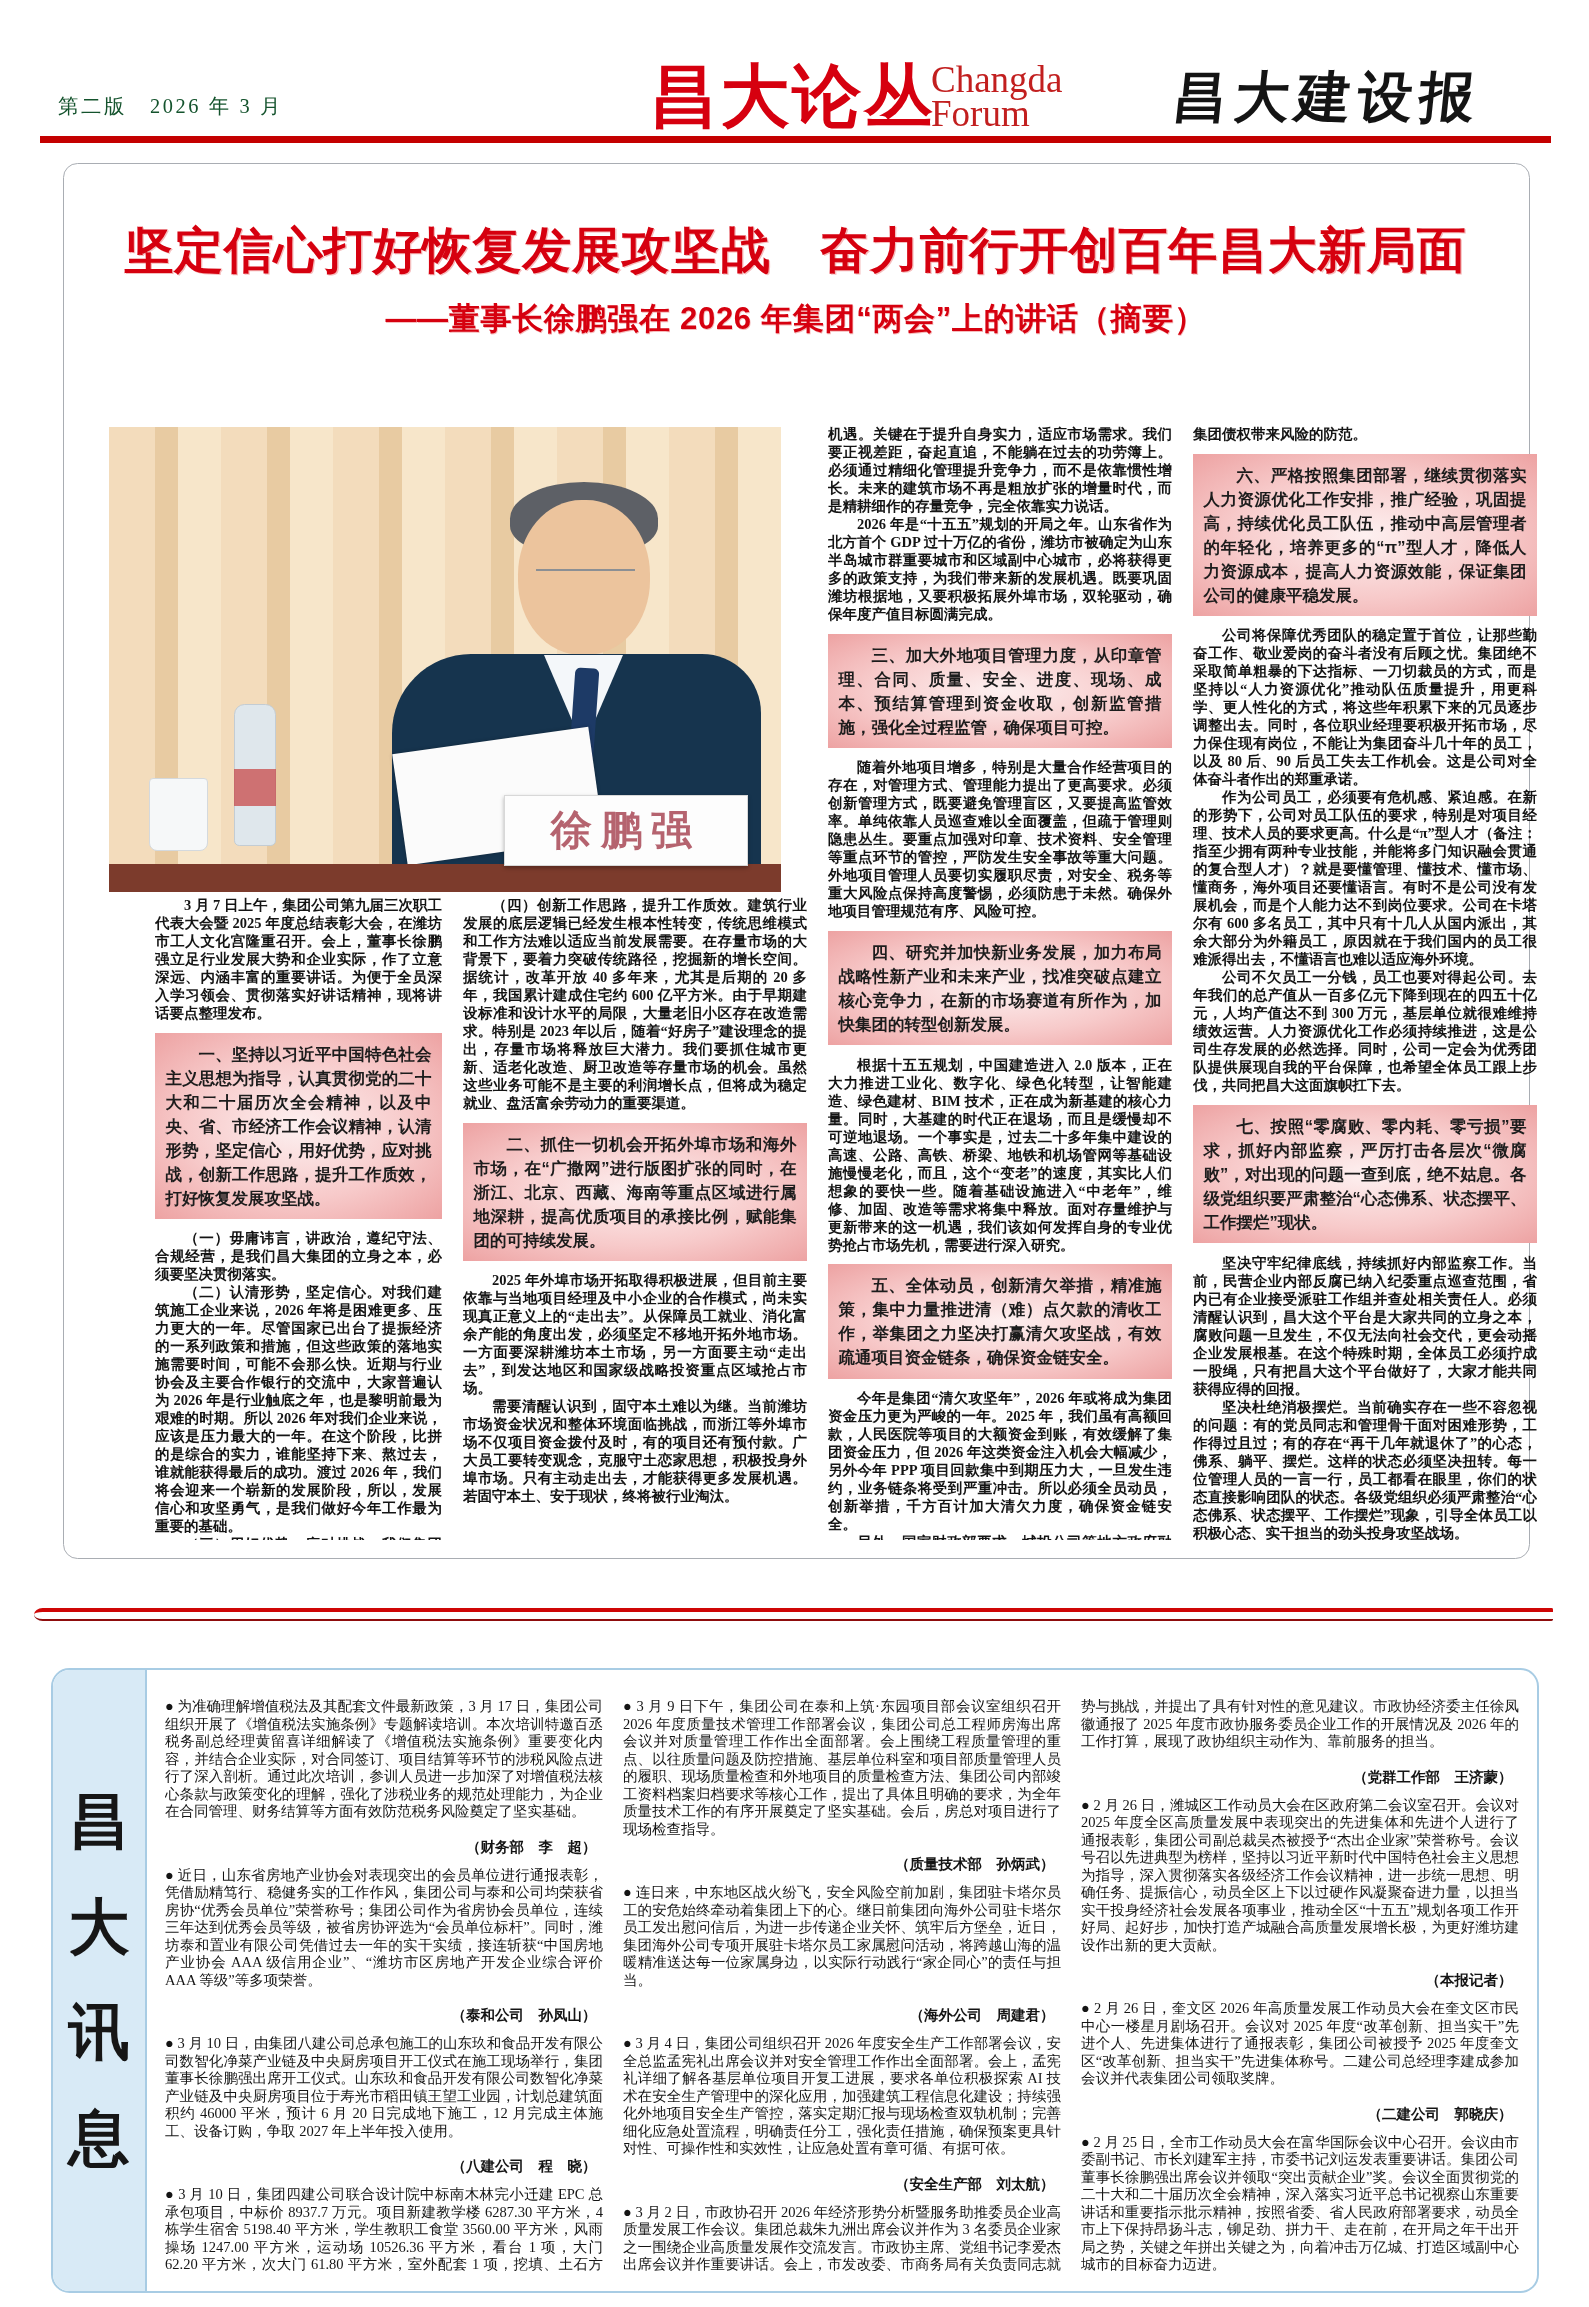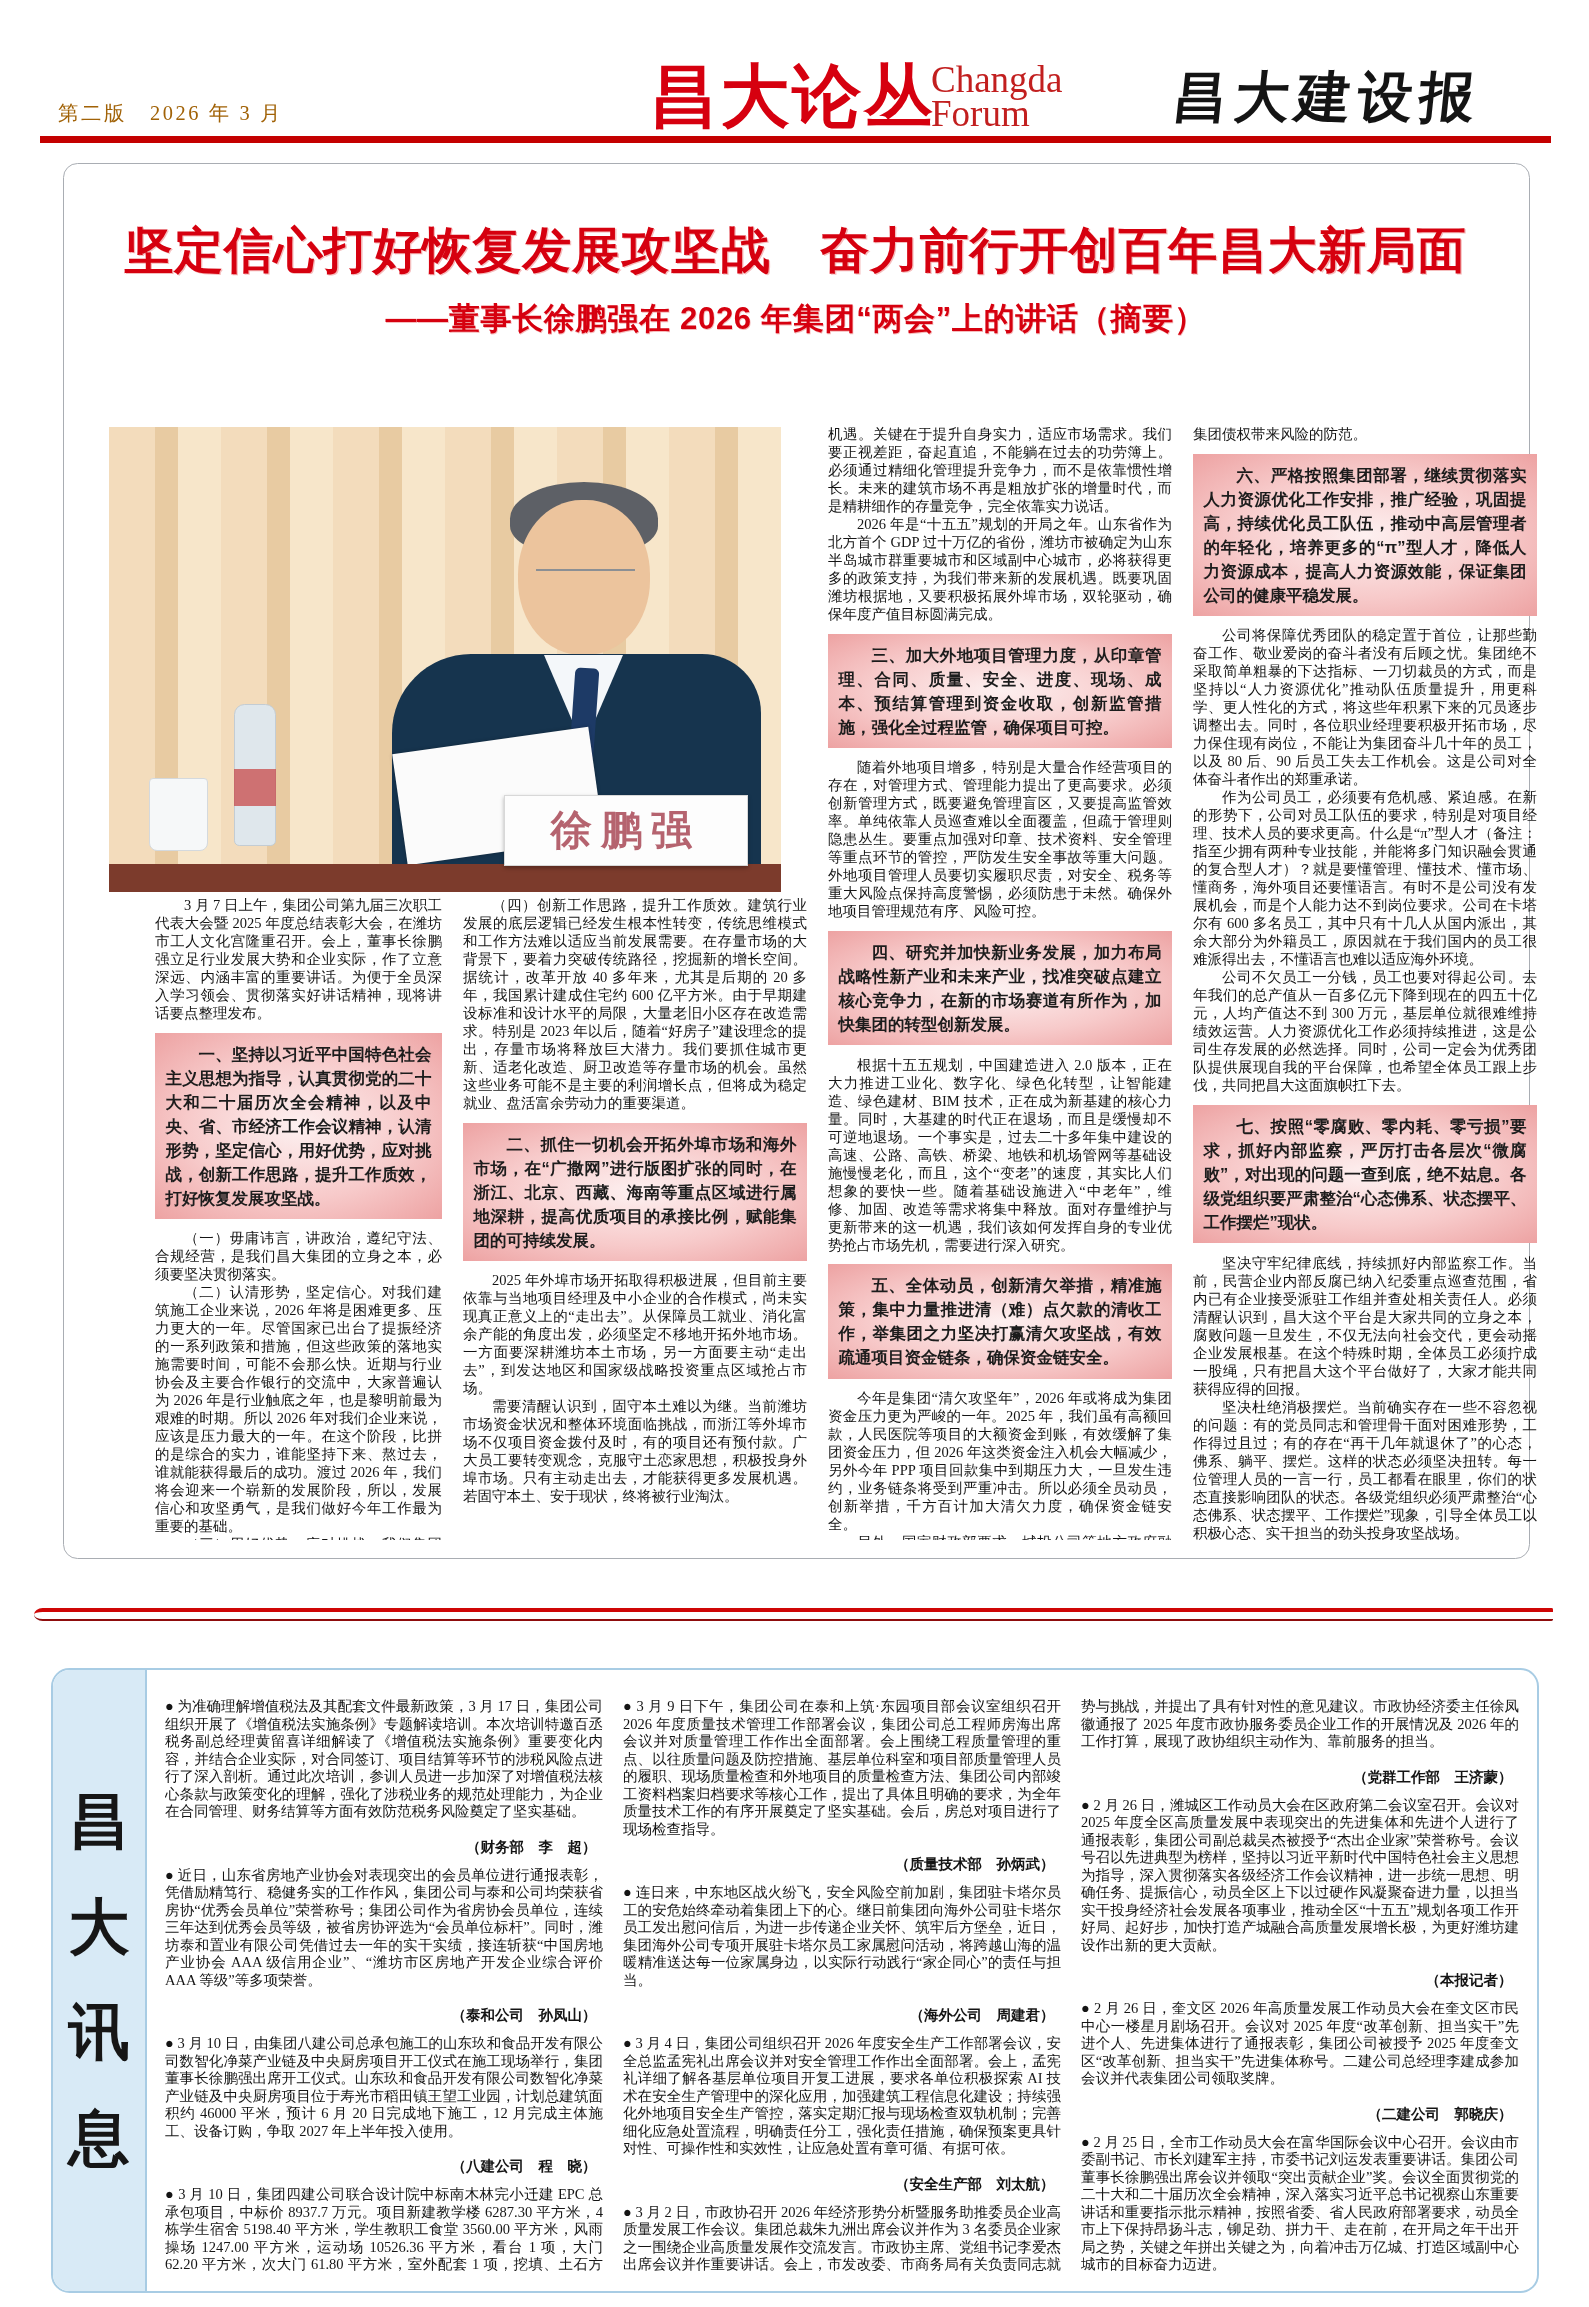--- a/index.html
+++ b/index.html
@@ -1,21 +1,21 @@
 <!DOCTYPE html>
 <html style="font-size:10.5px"><head>
 <meta charset="utf-8">
 <style>
   * { margin:0; padding:0; box-sizing:border-box; }
   html,body { width:1590px; height:2307px; background:#ffffff;
     font-family:"Liberation Serif","DejaVu Serif",serif; color:#141414; }
   .abs { position:absolute; }
 
   
-  #edition { left:58px; top:92px; font-size:20.4px; letter-spacing:2.6px; color:#a16207;margin-top:7px; }
+  #edition { left:58px; top:92px; font-size:20.4px; letter-spacing:2.6px; color:#14532d; }
   #masthead { left:649px; top:51px; font-size:69px; font-weight:bold; color:#d6000f;
     font-family:"Liberation Sans","DejaVu Sans",sans-serif; letter-spacing:2.6px; }
   #masthead-en { left:931px; top:63px; color:#c21f1f; font-size:37px; line-height:34px; }
   #papername { left:1173px; top:61px; font-size:55px; font-weight:bold; color:#141414;
     transform:skewX(-6deg); letter-spacing:6.6px; }
   #header-rule { left:40px; top:136px; width:1511px; height:7.3px; background:#c40000; }
 
   
   #frame { left:63px; top:163px; width:1467px; height:1396px;
     border:1.3px solid #a9adb3; border-radius:14.5px; }
@@ -26,21 +26,21 @@
   #subhead { left:73px; top:298px; width:1445px; text-align:center; white-space:nowrap;
     font-size:31px; font-weight:bold; color:#d6000f; letter-spacing:0.7px;
     font-family:"Liberation Sans","DejaVu Sans",sans-serif; text-shadow:0.7px 0.7px 0 #f5bdbd; }
 
   #body-cols { left:109px; top:425px; width:1428px; height:1115px; display:flex; gap:21px; }
   .col { overflow:hidden; text-align:justify; font-size:14.5px; line-height:18px; }
   .col1 { width:297px; padding-top:471px;margin-left:46px; }
   .col2 { width:356px; padding-top:471px; }
   .col3 { width:356px; }
   .col4 { width:356px; }
-  .para { text-indent:2em; }
+  .para { text-indent:2em;font-weight:bold; }
   .para.cont { text-indent:0; }
   .redbox { margin:10.5px 0; padding:9.2px 10.5px; text-indent:2em;
     background:radial-gradient(ellipse at center,#fdf0f0 0%,#f7caca 55%,#eda2a2 100%);
     font-family:"Liberation Sans","DejaVu Sans",sans-serif;
     font-weight:bold; font-size:16.5px; line-height:24px; color:#1c1c1c; }
 
   
   #photo { left:109px; top:427px; width:672px; height:465px; overflow:hidden;
     background:repeating-linear-gradient(90deg,#f3dcbc 0 46px,#e8cba2 46px 69px,#f7e6ca 69px 112px); }
   #ph-table { position:absolute; left:0; bottom:0; width:100%; height:28px; background:#7c3b2c; }

